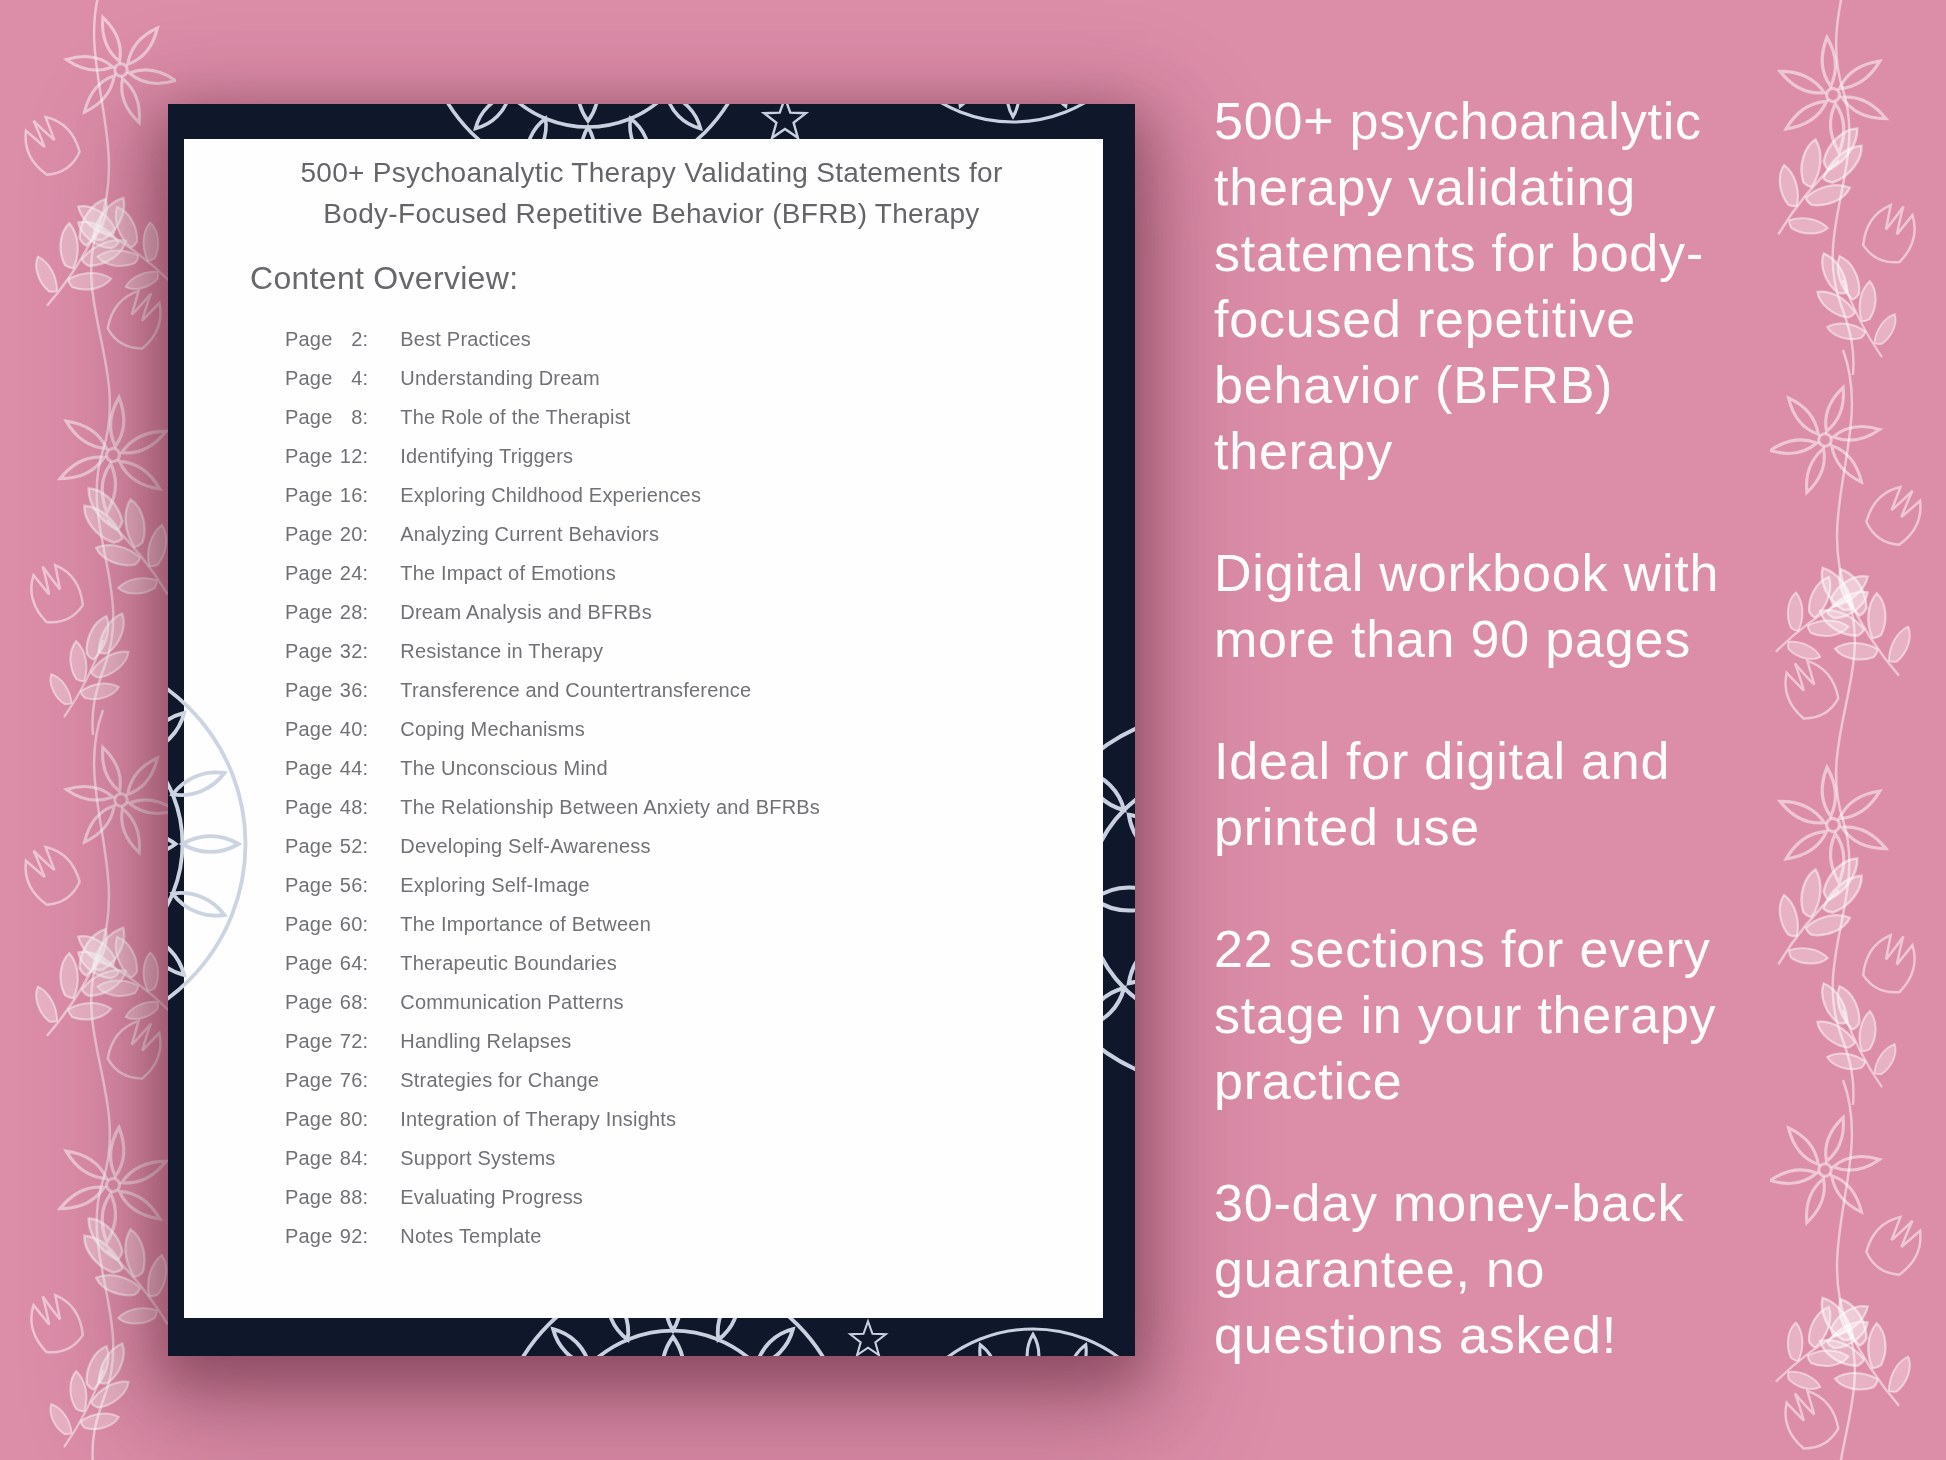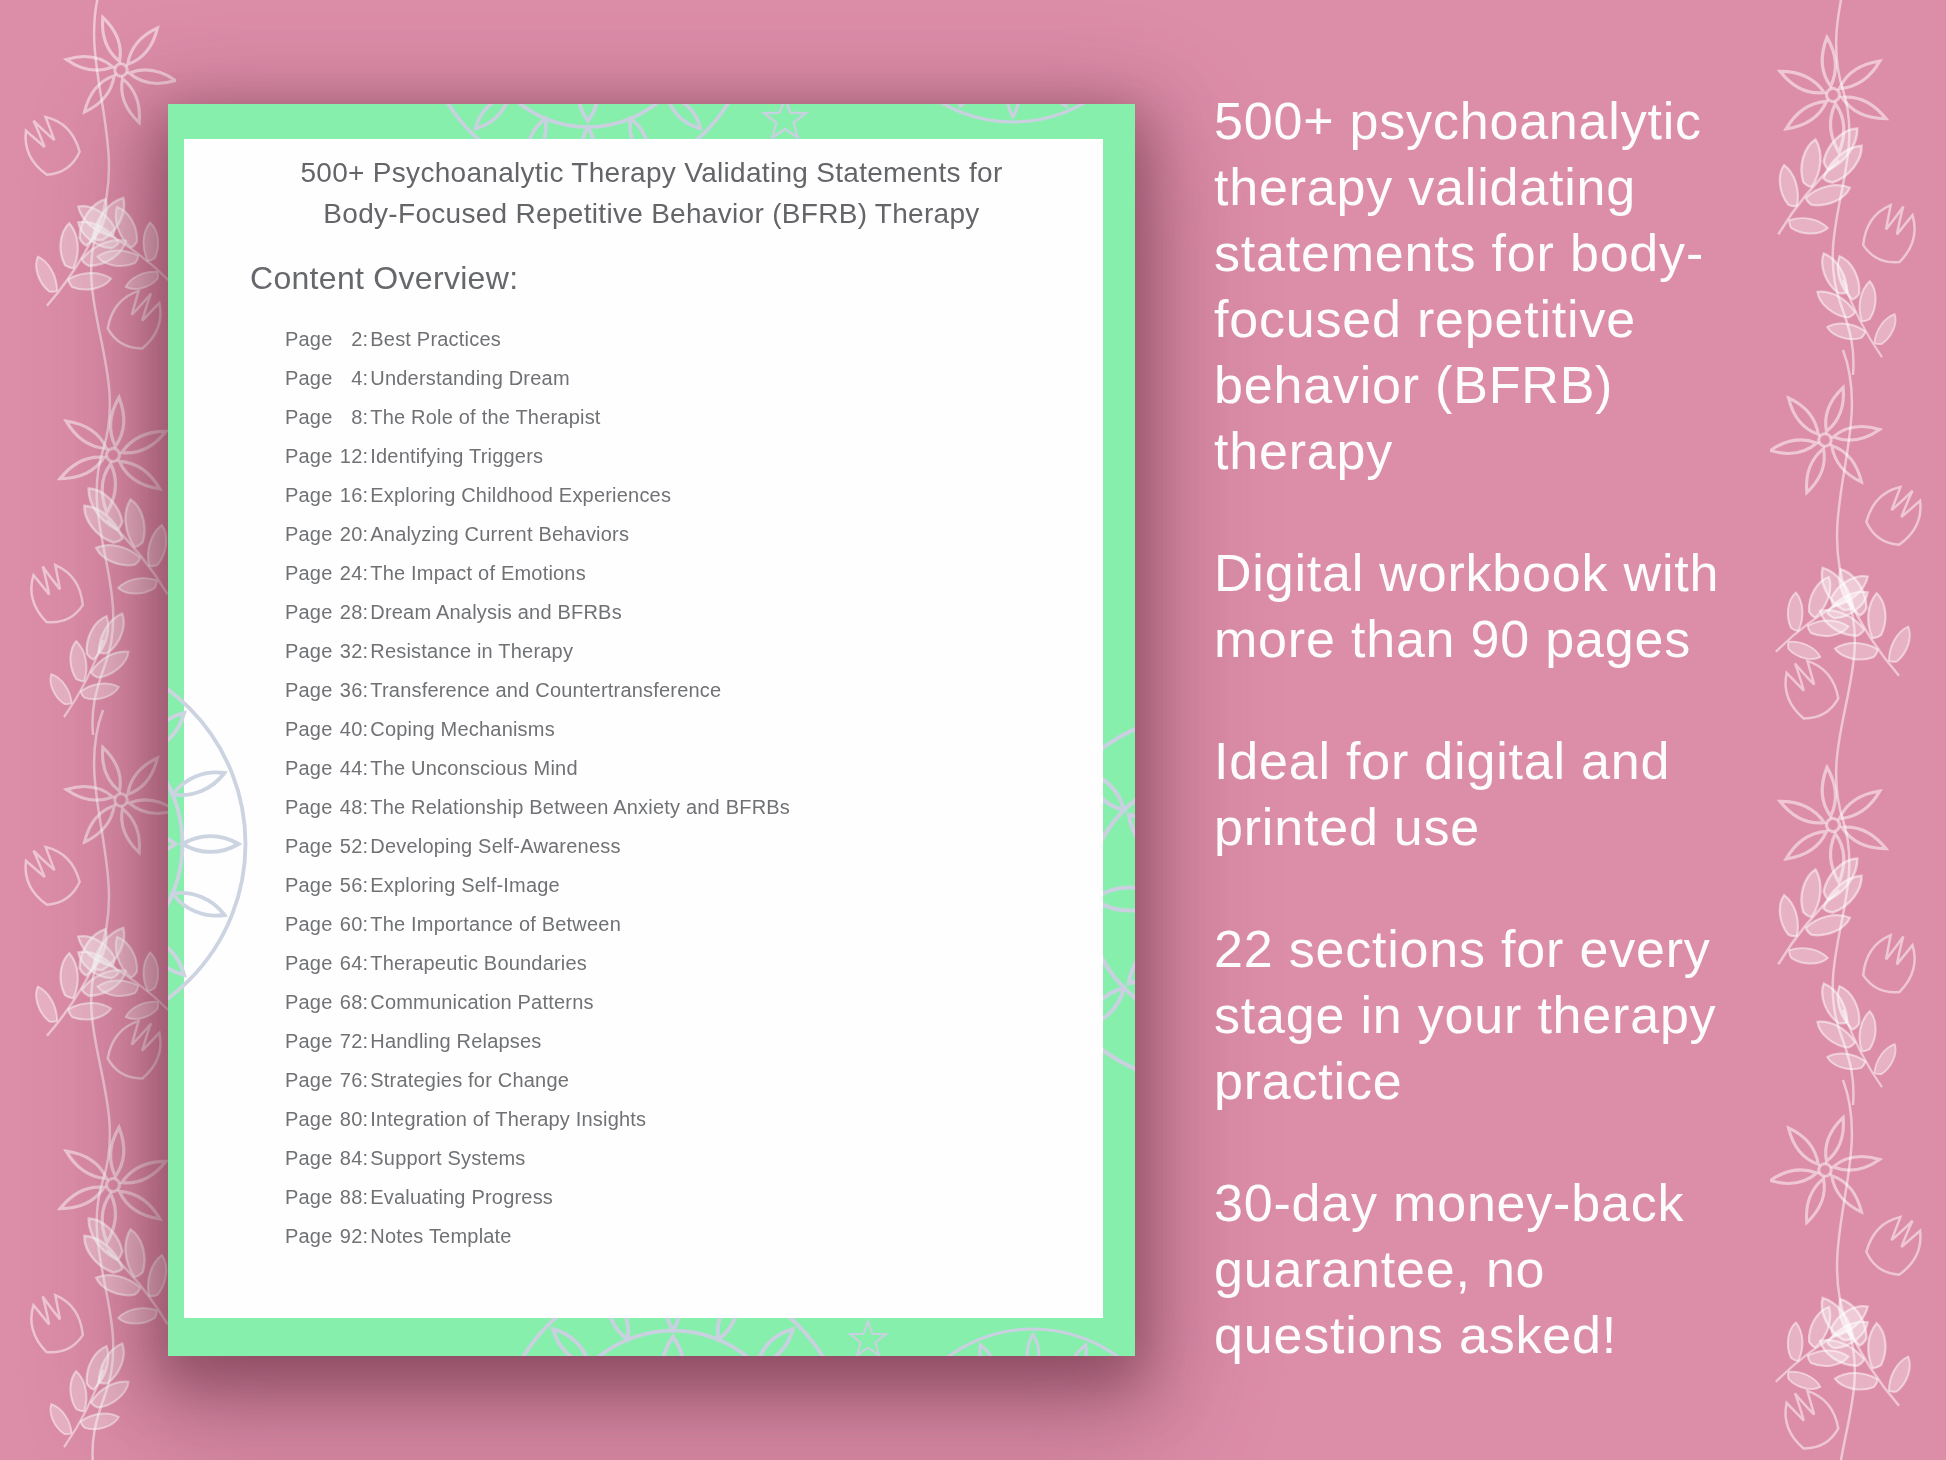--- a/index.html
+++ b/index.html
@@ -5,35 +5,35 @@
   html,body{margin:0;padding:0;}
   body{width:1946px;height:1460px;font-family:"Liberation Sans","DejaVu Sans",sans-serif;}
   .canvas{position:relative;width:1946px;height:1460px;background:#dc8da8;overflow:hidden;}
 
   
   .floral{position:absolute;top:0;width:176px;height:1460px;}
   .floral.left{left:0;}
   .floral.right{right:0;transform:scaleX(-1);}
 
   
-  .page{position:absolute;left:168px;top:104px;width:967px;height:1252px;background:#86efac;
+  .page{position:absolute;left:168px;top:104px;width:967px;height:1252px;background:#0f172a;
         box-shadow:0 18px 55px 10px rgba(96,40,60,0.50), 0 45px 110px 25px rgba(96,40,60,0.30);}
   .deco-under{position:absolute;left:0;top:0;z-index:1;}
   .sheet{position:absolute;left:16px;top:35px;width:919px;height:1179px;background:#fefefe;z-index:2;}
   .deco-over{position:absolute;left:0;top:0;z-index:3;pointer-events:none;}
   .sheet-content{position:relative;width:100%;height:100%;z-index:4;}
 
   .doc-title{margin:0;padding-top:48px;text-align:center;font-size:28px;line-height:41px;
              font-weight:400;color:#646569;letter-spacing:0.3px;white-space:pre-line;}
   .overview{margin:26px 0 0 82px;font-size:32px;color:#66686c;letter-spacing:0.3px;}
   .toc{margin:23px 0 0 117px;}
   .toc-row{height:39px;line-height:39px;font-size:20px;color:#6f7174;letter-spacing:0.2px;}
   .toc-word{display:inline-block;}
   .toc-num{display:inline-block;width:30px;text-align:right;}
-  .toc-title{margin-left:2px;}
+  .toc-title{margin-left:32px;}
 
   
   .marketing{position:absolute;left:1206px;top:88px;width:680px;color:#fdfcfd;}
   .bullet{margin:0 0 56px 8px;font-size:52px;line-height:66px;font-weight:300;
           letter-spacing:0.8px;white-space:pre-line;}
 </style>
 </head>
 <body>
 
 <svg width="0" height="0" style="position:absolute" aria-hidden="true">

